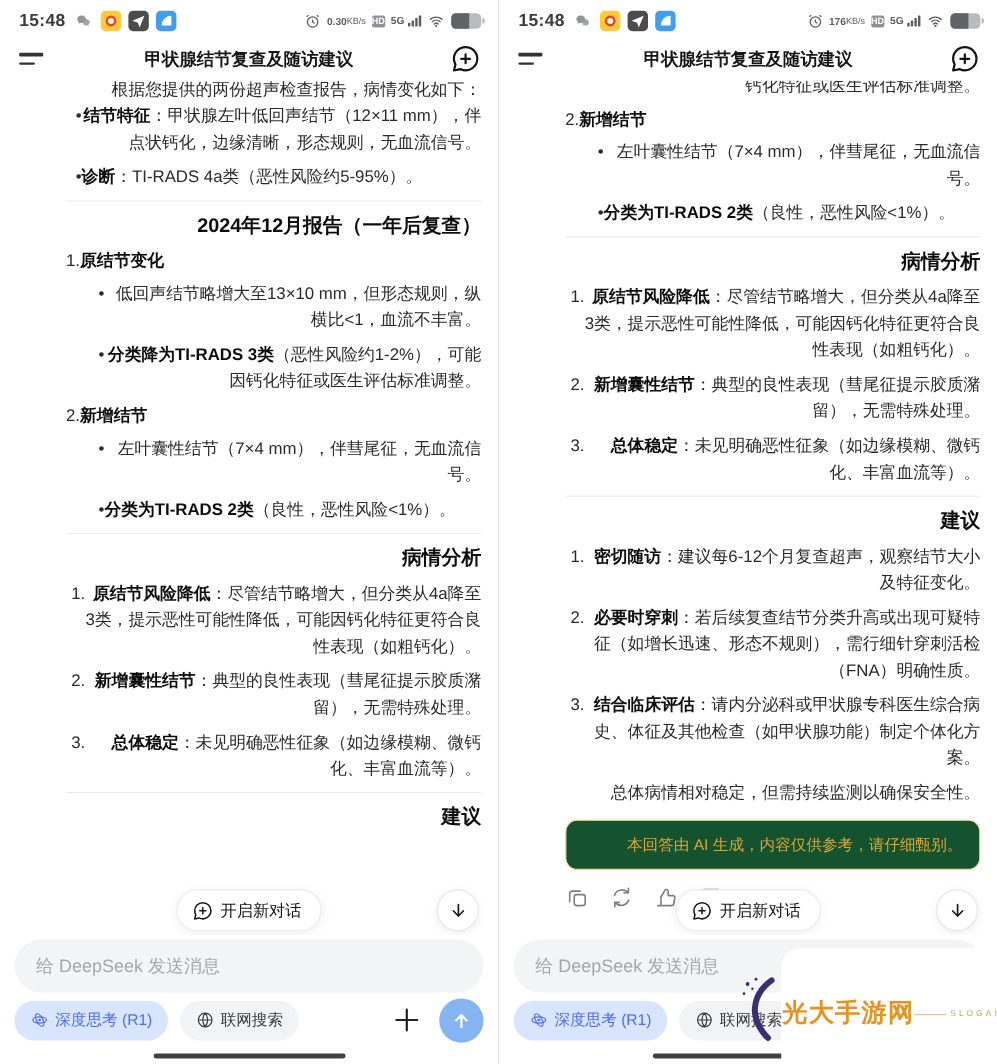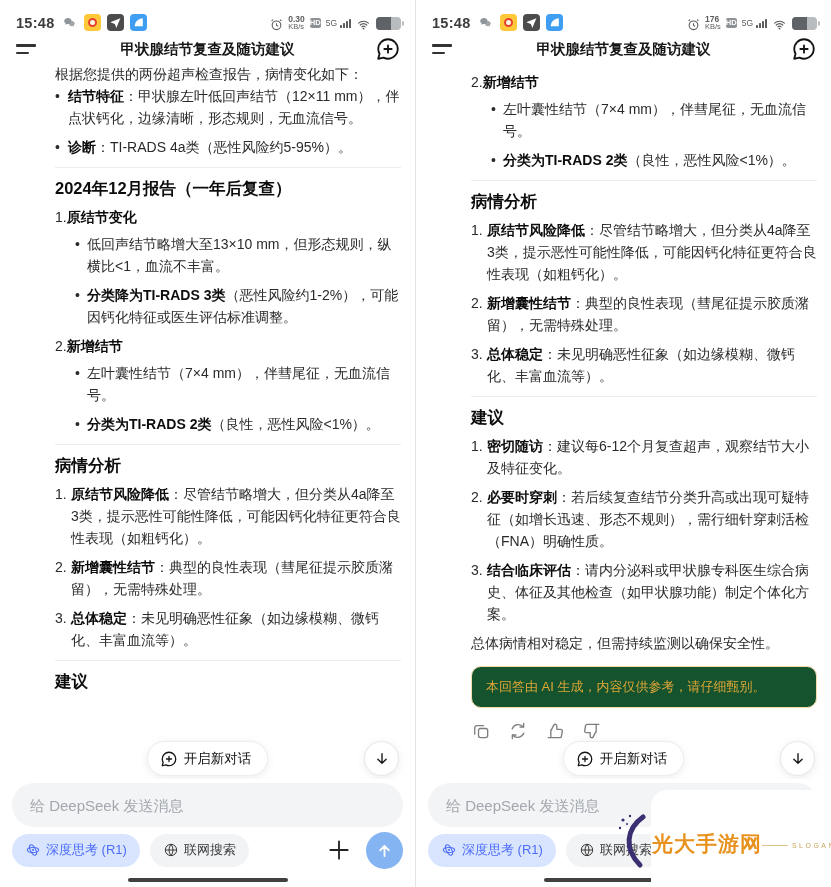--- a/index.html
+++ b/index.html
@@ -2,56 +2,56 @@
 <html><head>
 <meta charset="utf-8">
 <style>
   * { margin:0; padding:0; box-sizing:border-box; }
   html,body { width:831px; height:887px; background:#fff; font-family:"Liberation Sans",sans-serif; }
   .screens { display:flex; width:831px; height:887px; }
   .panel { position:relative; width:415px; height:887px; background:#fff; overflow:hidden; flex:none; }
   .panel-gap { width:1px; height:887px; background:#e4e4e4; flex:none; }
 
   
-  .statusbar { position:absolute; top:0; left:0; right:0; height:31px; display:flex; align-items:flex-end; padding:4px 14px 0 16px; color:#444; z-index:4; background:#fff; }
+  .statusbar { position:absolute; top:0; left:0; right:0; height:31px; display:flex; align-items:center; padding:4px 14px 0 16px; color:#444; z-index:4; background:#fff; }
   .sb-left { display:flex; align-items:center; gap:6px; }
   .sb-time { font-size:14.5px; font-weight:700; color:#3c3c3c; letter-spacing:.3px; }
   .appic { width:17px; height:17px; border-radius:4px; display:flex; align-items:center; justify-content:center; }
   .appic svg { width:13px; height:13px; }
   .ic-chatgray { background:transparent; }
   .ic-weibo { background:#ffc93a; }
   .ic-weibo .eye { width:9px; height:9px; border:2.6px solid #e6402f; border-radius:50%; background:#fff7e0; }
   .ic-dark { background:#4c4c4c; }
   .ic-blue { background:#3f9ef2; }
   .sb-right { margin-left:auto; display:flex; align-items:center; gap:5px; color:#5c5c5c; }
-  .speed { display:flex; flex-direction:column; align-items:flex-start; line-height:8px; }
+  .speed { display:flex; flex-direction:row; align-items:flex-start; line-height:8px; }
   .speed .v { font-size:8.5px; font-weight:700; }
   .speed .u { font-size:7.5px; }
   .hd { background:#8e9196; color:#fff; font-size:7.5px; font-weight:700; border-radius:2px; padding:1px 0; line-height:8px; }
   .sig { display:flex; align-items:flex-end; gap:3px; }
-  .sig .g { font-size:8.5px; font-weight:400; line-height:9px; }
+  .sig .g { font-size:8.5px; font-weight:700; line-height:9px; }
   .bars { display:flex; align-items:flex-end; gap:1px; }
   .bars i { display:block; width:2px; background:#5c5c5c; border-radius:.5px; }
   .battery { position:relative; width:25px; height:13px; border-radius:4px; background:#b9bcbf; overflow:visible; }
   .battery::after { content:""; position:absolute; right:-3px; top:4px; width:2px; height:5px; background:#b9bcbf; border-radius:0 2px 2px 0; }
   .battery .lvl { position:absolute; left:0; top:0; bottom:0; width:58%; background:#5f6368; border-radius:4px 0 0 4px; }
   .battery .pct { position:absolute; inset:0; display:flex; align-items:center; justify-content:center; color:#fff; font-size:8.5px; font-weight:700;padding-left:32px; }
 
   
   .header { position:absolute; top:31px; left:0; right:0; height:36px; display:flex; align-items:center; padding:0 14px 0 16px; background:#fff; z-index:4; }
   .hamburger { width:22px; display:flex; flex-direction:column; gap:5px; cursor:pointer; }
   .hamburger i { display:block; height:2.2px; background:#333; border-radius:1px; }
   .hamburger i:nth-child(1){ width:20px; }
   .hamburger i:nth-child(2){ width:13px; }
   .h-title { position:absolute; left:50px; right:50px; text-align:center; font-size:14.5px; font-weight:700; color:#161616; }
   .h-new { margin-left:auto; width:26px; height:26px; color:#141414; cursor:pointer; }
   .h-new svg { width:26px; height:26px; }
 
   
-  .content { position:absolute; top:67px; left:0; right:0; bottom:0; overflow:hidden; z-index:1; }
+  .content { position:absolute; top:67px; left:0; right:0; bottom:0; overflow:hidden; z-index:1;text-align:right; }
   .msg { padding:0 14px 0 55px; font-size:14px; line-height:22px; color:#2a2a2a; }
   .msg b { color:#0d0d0d; }
   .clip-line { height:18px; overflow:hidden; }
   .clip-line .inner { margin-top:-4px; }
   .clip-line-r { height:17px; overflow:hidden; margin-left:7px; }
   .clip-line-r .inner { margin-top:-7px; }
   h3.sec { font-size:16.5px; line-height:20px; font-weight:700; color:#0d0d0d; margin:10px 0 8px; }
   .divider { height:1px; background:#ececec; margin:9px 0; }
   .li { display:flex; margin-bottom:7px; }
   .li .num { flex:none; width:16px; }
@@ -399,20 +399,23 @@
           <i></i>
         </div>
       <div class="h-title">甲状腺结节复查及随访建议</div>
       <div class="h-new"><svg viewBox="0 0 24 24">
             <use href="#g-bubbleplus"></use>
           </svg></div>
     </div>
 
     <div class="content">
       <div class="msg">
+        <div class="clip-line-r">
+            <div class="inner">钙化特征或医生评估标准调整。</div>
+          </div>
 
         <div class="oli" style="margin-top:4px">
           <div class="trow">
             <span class="num">2.</span>
             <b>新增结节</b>
           </div>
           <div class="nested">
             <div class="li">
               <span class="dot">•</span>
               <span><b></b><span>左叶囊性结节（7×4 mm），伴彗尾征，无血流信号。</span></span>

